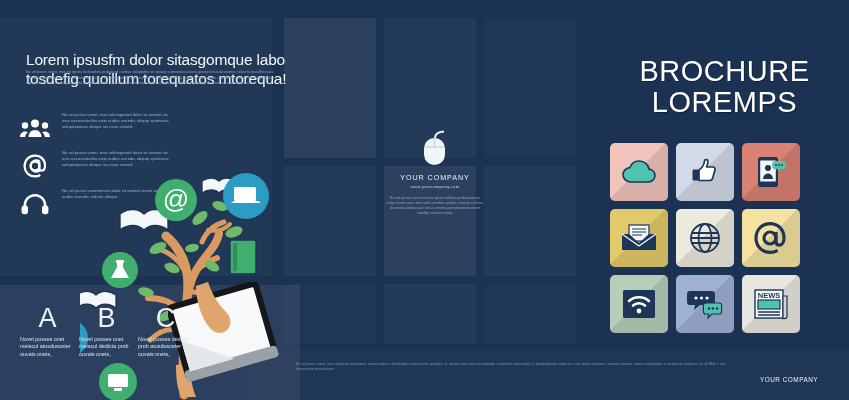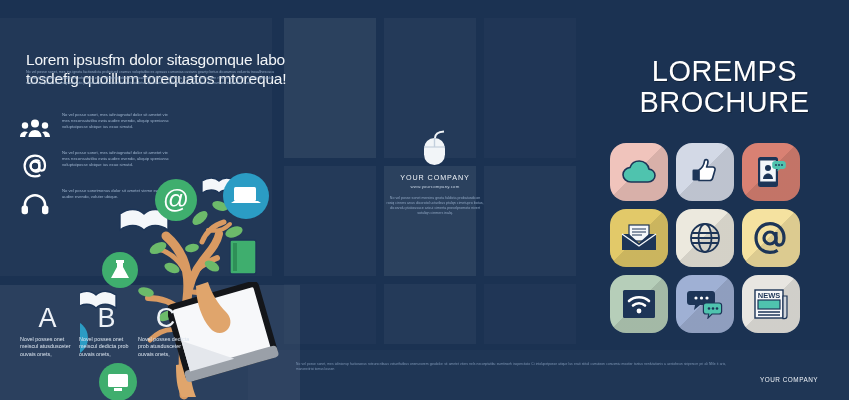--- a/index.html
+++ b/index.html
@@ -37,21 +37,21 @@
   .cb-url{color:#c6d4e4;font-size:4.3px;letter-spacing:0.2px;margin-top:1.5px;}
   .cb-body{color:#8ea5c1;font-size:3.6px;line-height:5.3px;margin-top:7px;text-align:center;padding:0 6px;}
 
   
   .righttitle{position:absolute;left:600px;top:56px;width:249px;text-align:center;color:#fff;
     font-size:29px;line-height:31px;letter-spacing:0.5px;text-shadow:1px 1px 0 rgba(0,0,0,0.35);}
 
   
   .tilegrid{position:absolute;left:610px;top:143px;width:190px;display:grid;
     grid-template-columns:repeat(3,58px);grid-template-rows:repeat(3,58px);gap:8px;}
-  .tile{position:relative;border-radius:16px;overflow:hidden;display:flex;align-items:center;justify-content:center;}
+  .tile{position:relative;border-radius:5px;overflow:hidden;display:flex;align-items:center;justify-content:center;}
   .tile .shadow{position:absolute;left:0;top:0;width:100%;height:100%;
     background:linear-gradient(135deg,rgba(0,0,0,0) 48%,rgba(0,0,0,0.10) 48%);}
   .tile svg{position:relative;z-index:2;}
 
   
   .footertext{position:absolute;left:296px;top:362px;width:430px;color:#7e96b4;
     font-size:3.3px;line-height:5px;text-align:justify;}
   .brandbr{position:absolute;left:760px;top:376px;color:#eef2f7;font-size:6.4px;letter-spacing:0.5px;}
 
   
@@ -229,22 +229,22 @@
       <div class="letter">B</div>
       <div class="atxt">Novel posses onet meiscul dedicta prob ouvais onets,</div>
     </div>
     <div class="abc">
       <div class="letter">C</div>
       <div class="atxt">Novel posses dedicta prob atusdusceter ouvais onets,</div>
     </div>
   </div>
 
   <div class="righttitle">
+    <div>BROCHURE</div>
     <div>LOREMPS</div>
-    <div>BROCHURE</div>
   </div>
 
   <div class="tilegrid">
     <div class="tile" style="background:#f0c4bc">
       <div class="shadow"></div>
       <svg width="34" height="24" viewBox="0 0 34 24">
         <path d="M9 22c-4.4 0-8-3.3-8-7.3 0-3.7 3-6.8 7-7.2C9.3 3.6 13 1 17.3 1c5 0 9.1 3.5 9.7 8.1 3.5.4 6 3.1 6 6.4 0 3.6-3.1 6.5-7 6.5z" fill="#4fc3ae" stroke="#1d3557" stroke-width="1.6" stroke-linejoin="round"></path>
       </svg>
     </div>
     <div class="tile" style="background:#d3d9e6">

